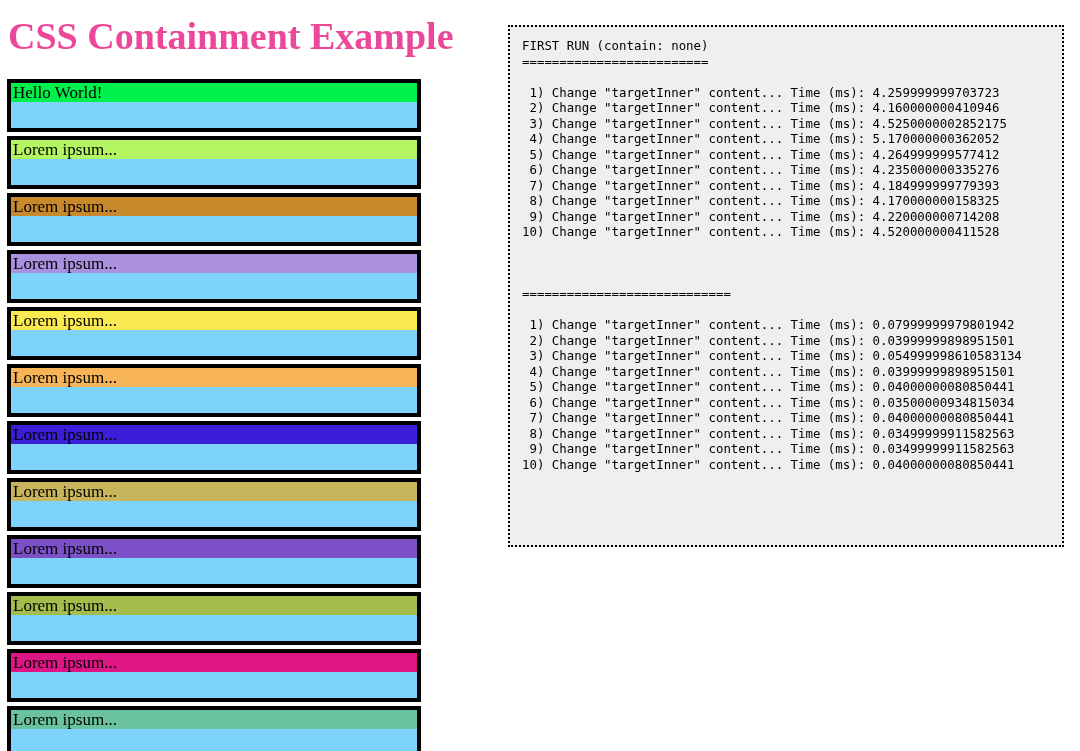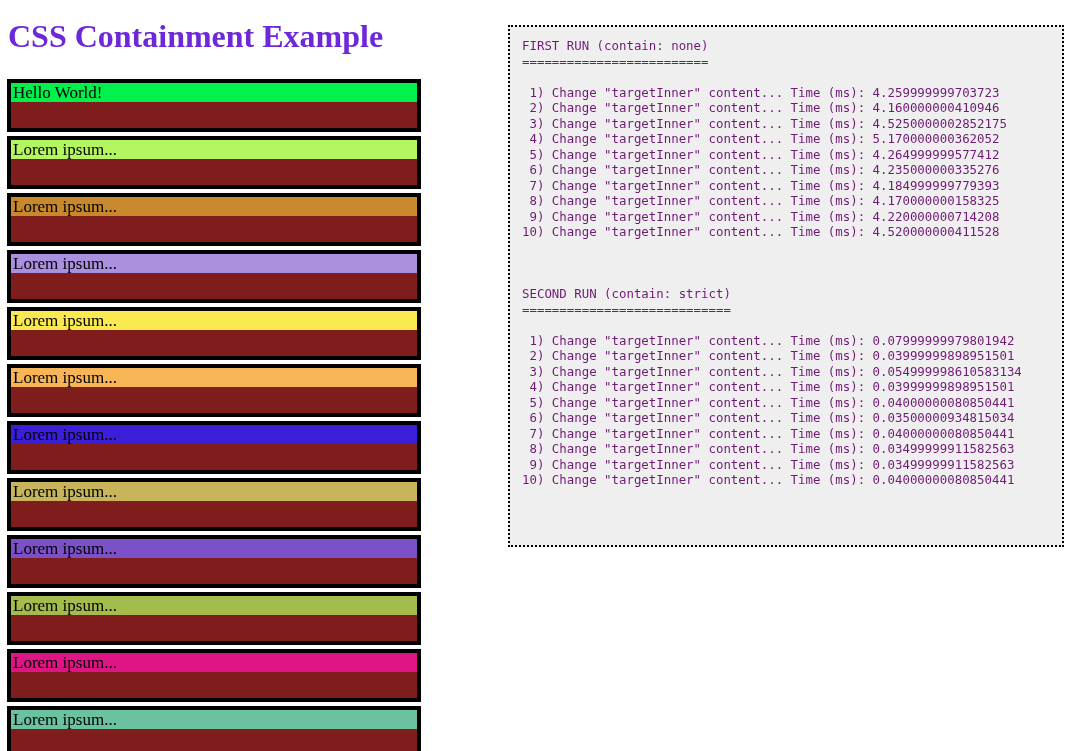--- a/index.html
+++ b/index.html
@@ -11,29 +11,29 @@
     overflow: hidden;
     font-family: "Liberation Sans", sans-serif;
   }
   .stage { position: relative; width: 1080px; height: 751px; }
 
   
   .left-col { position: absolute; left: 7px; top: 0; width: 414px; }
   h1.page-title {
     font-family: "Liberation Serif", serif;
     font-weight: bold;
-    font-size: 32px;
+    font-size: 38px;
     line-height: 33px;
-    color: #6d28d9;
+    color: #ec4899;
     margin: 20px 0 26px 1px;
     white-space: nowrap;
   }
   .demo-box {
     border: 4px solid #000;
-    background: #7f1d1d;
+    background: #7dd3fc;
     height: 45px;
     margin-bottom: 4px;
     overflow: hidden;
   }
   .demo-box .strip {
     height: 19px;
     line-height: 19px;
     font-family: "Liberation Serif", serif;
     font-size: 17px;
     color: #000;
@@ -52,21 +52,21 @@
     border: 2px dotted #000;
     background: #efefef;
     padding: 11px 0 0 12px;
     overflow: hidden;
   }
   .results-panel .ln {
     font-family: "DejaVu Sans Mono", "Liberation Mono", monospace;
     font-size: 12.4px;
     line-height: 15.5px;
     height: 15.5px;
-    color: #701a75;
+    color: #000000;
     white-space: pre;
   }
   .results-panel .gap { height: 15.5px; }
 </style>
 </head>
 <body>
 
 <div class="stage">
 
   <div class="left-col">
@@ -120,21 +120,20 @@
     <div class="ln"> 4) Change "targetInner" content... Time (ms): 5.170000000362052</div>
     <div class="ln"> 5) Change "targetInner" content... Time (ms): 4.264999999577412</div>
     <div class="ln"> 6) Change "targetInner" content... Time (ms): 4.235000000335276</div>
     <div class="ln"> 7) Change "targetInner" content... Time (ms): 4.184999999779393</div>
     <div class="ln"> 8) Change "targetInner" content... Time (ms): 4.170000000158325</div>
     <div class="ln"> 9) Change "targetInner" content... Time (ms): 4.220000000714208</div>
     <div class="ln">10) Change "targetInner" content... Time (ms): 4.520000000411528</div>
     <div class="gap"></div>
     <div class="gap"></div>
     <div class="gap"></div>
-    <div class="ln">SECOND RUN (contain: strict)</div>
     <div class="ln">============================</div>
     <div class="gap"></div>
     <div class="ln"> 1) Change "targetInner" content... Time (ms): 0.07999999979801942</div>
     <div class="ln"> 2) Change "targetInner" content... Time (ms): 0.03999999898951501</div>
     <div class="ln"> 3) Change "targetInner" content... Time (ms): 0.054999998610583134</div>
     <div class="ln"> 4) Change "targetInner" content... Time (ms): 0.03999999898951501</div>
     <div class="ln"> 5) Change "targetInner" content... Time (ms): 0.04000000080850441</div>
     <div class="ln"> 6) Change "targetInner" content... Time (ms): 0.03500000934815034</div>
     <div class="ln"> 7) Change "targetInner" content... Time (ms): 0.04000000080850441</div>
     <div class="ln"> 8) Change "targetInner" content... Time (ms): 0.03499999911582563</div>

